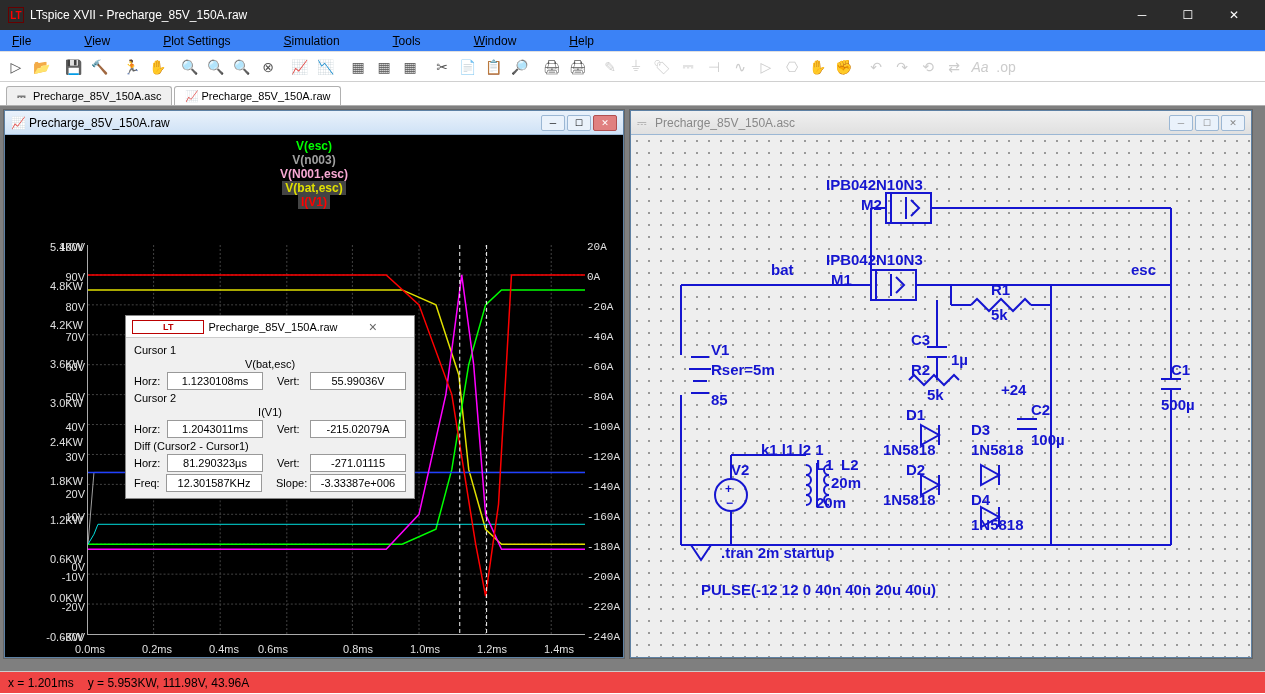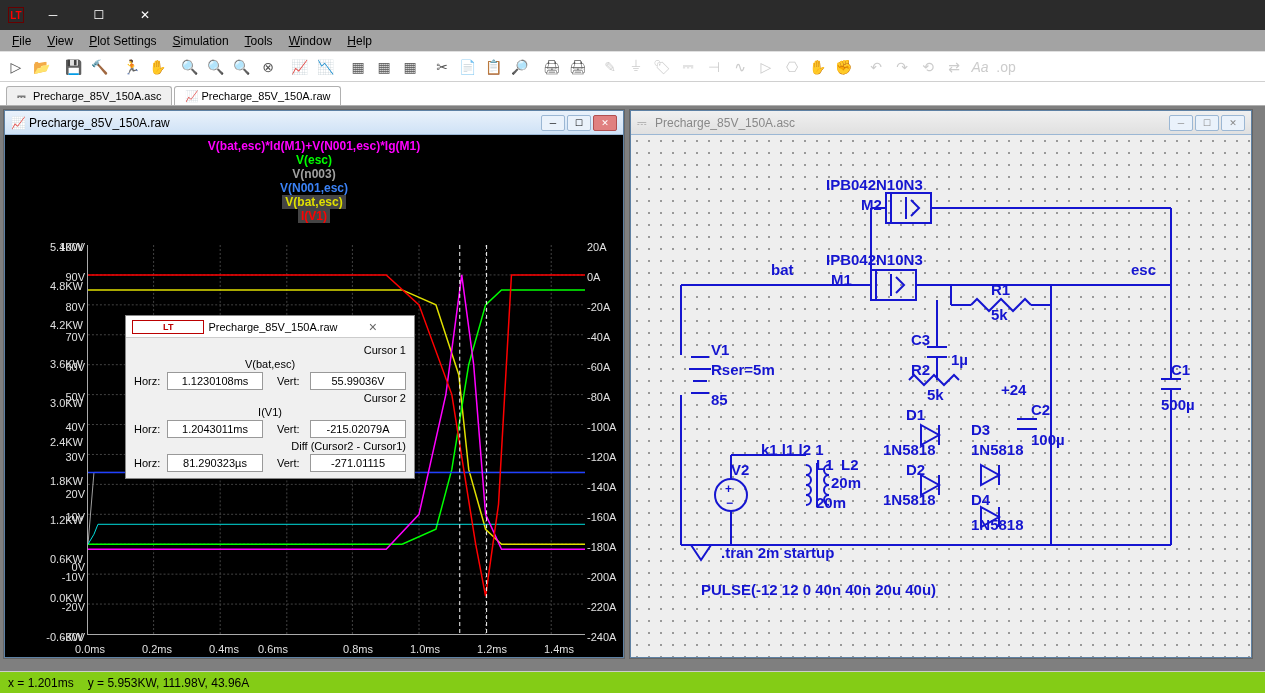--- a/index.html
+++ b/index.html
@@ -5,21 +5,21 @@
 * { margin:0; padding:0; box-sizing:border-box; font-family:"Segoe UI",Tahoma,sans-serif; }
 body { background:#fff; width:1265px; height:694px; overflow:hidden; font-size:12px; }
 
 
 .titlebar { height:30px; background:#2b2b2b; color:#fff; display:flex; align-items:center; padding:0 8px; }
 .titlebar .app-icon { width:16px; height:16px; margin-right:6px; color:#f00; font-weight:bold; font-size:10px; border:1px solid #600; display:flex; align-items:center; justify-content:center; }
 .titlebar .title { flex:1; font-size:12px; }
 .titlebar .win-btn { width:46px; height:30px; display:flex; align-items:center; justify-content:center; color:#fff; }
 
 
-.menubar { height:22px; background:#a3a3a3; display:flex; align-items:center; padding:0 4px; border-bottom:1px solid #e0e0e0; }
+.menubar { height:22px; background:#3b82f6; display:flex; align-items:center; padding:0 4px; border-bottom:1px solid #e0e0e0;gap:37px; }
 .menubar .menu-item { padding:2px 8px; font-size:12px; cursor:default; }
 .menubar .menu-item u { text-decoration:underline; }
 
 
 .toolbar { height:30px; background:#fff; display:flex; align-items:center; padding:0 4px; border-bottom:1px solid #d0d0d0; gap:2px; }
 .toolbar .tool-btn { width:24px; height:24px; display:flex; align-items:center; justify-content:center; border:1px solid transparent; font-size:14px; color:#555; }
 .toolbar .sep { width:4px; }
 
 
 .doctabs { height:24px; background:#fff; display:flex; align-items:flex-end; padding:0 6px; border-bottom:1px solid #b0b0b0; gap:2px; }
@@ -39,54 +39,55 @@
 .child-title .ct-text { flex:1; }
 .child-title .ct-btn { width:24px; height:16px; margin-left:2px; border:1px solid #9bb7d4; background:#eaf2fb; display:flex; align-items:center; justify-content:center; font-size:9px; border-radius:2px; }
 .child-title .ct-btn.close { background:#e08080; border-color:#b05050; color:#fff; }
 
 
 .plot { position:relative; background:#000; flex:1; }
 .plot-legend { position:absolute; top:4px; left:0; right:0; text-align:center; font-size:12px; font-weight:bold; line-height:14px; font-family:Arial,sans-serif; }
 .plot-area { position:absolute; left:82px; right:38px; top:110px; bottom:22px; border-left:1px solid #aaa; border-bottom:1px solid #aaa; }
 .ylabel-l { position:absolute; left:2px; width:76px; text-align:right; font-size:11px; color:#e0e0e0; }
 .ylabel-l2 { position:absolute; left:44px; width:36px; text-align:right; font-size:11px; color:#e0e0e0; }
-.ylabel-r { position:absolute; right:2px; width:34px; text-align:left; font-size:11px; color:#e0e0e0; }
+.ylabel-r { position:absolute; right:2px; width:34px; text-align:left; font-size:11px; color:#e0e0e0;font-family:Liberation Mono, monospace; }
 .xlabel { position:absolute; bottom:2px; font-size:11px; color:#e0e0e0; }
 
 
 .cursor-dlg { position:absolute; background:#f0f0f0; border:1px solid #888; box-shadow:2px 2px 6px rgba(0,0,0,.3); font-size:11px; }
 .cursor-dlg .cd-title { height:22px; background:#fff; border-bottom:1px solid #ccc; display:flex; align-items:center; padding:0 6px; }
 .cursor-dlg .cd-title .cd-icon { width:14px;height:14px;margin-right:4px;color:#b00;font-weight:bold;font-size:9px;border:1px solid #b00;display:flex;align-items:center;justify-content:center; }
 .cursor-dlg .cd-title span { flex:1; }
 .cursor-dlg .cd-close { width:20px; text-align:center; color:#666; font-size:14px; }
 .cursor-dlg .cd-body { padding:4px 8px; }
-.cursor-dlg .group-label { font-size:11px; margin:2px 0;text-align:right; }
+.cursor-dlg .group-label { font-size:11px; margin:2px 0; }
 .cursor-dlg .trace-label{ text-align:center; font-size:11px; }
 .cursor-dlg .row { display:flex; align-items:center; gap:4px; margin:2px 0; }
 .cursor-dlg .row label { width:30px; }
 .cursor-dlg .row input { width:96px; height:18px; border:1px solid #999; background:#fff; font-size:11px; padding:0 3px; text-align:center; }
 .cursor-dlg .row .lab2 { width:30px; margin-left:10px; }
 
 
 .schematic { flex:1; background:#eee; position:relative;
   background-image:radial-gradient(#999 .8px,transparent .8px);
   background-size:12px 12px; }
 .schematic svg { position:absolute; inset:0; }
 .sch-text { font-family:Arial,sans-serif; font-size:15px; fill:#1515d0; font-weight:bold; }
 .sch-wire { stroke:#1515d0; stroke-width:2; fill:none; }
 .sch-comp { stroke:#1515d0; stroke-width:2; fill:none; }
 
 
-.statusbar { height:22px; background:#84cc16; border-top:1px solid #ccc; display:flex; align-items:center; padding:0 8px; font-size:12px; gap:14px; }
+.statusbar { height:22px; background:#ef4444; border-top:1px solid #ccc; display:flex; align-items:center; padding:0 8px; font-size:12px; gap:14px; }
 </style>
 </head>
 <body>
 
 <div class="titlebar">
   <div class="app-icon">LT</div>
+  <div class="title">LTspice XVII - Precharge_85V_150A.raw</div>
   <div class="win-btn">─</div>
   <div class="win-btn">☐</div>
   <div class="win-btn close">✕</div>
 </div>
 
 <div class="menubar">
   <div class="menu-item"><u>F</u>ile</div>
   <div class="menu-item"><u>V</u>iew</div>
   <div class="menu-item"><u>P</u>lot Settings</div>
   <div class="menu-item"><u>S</u>imulation</div>
@@ -163,24 +164,23 @@
     <div class="child-title">
       <span class="ct-icon">📈</span>
       <span class="ct-text">Precharge_85V_150A.raw</span>
       <span class="ct-btn">─</span>
       <span class="ct-btn">☐</span>
       <span class="ct-btn close">✕</span>
     </div>
     <div class="plot">
 
       <div class="plot-legend">
-        <div style="color:#ff00ff">V(bat,esc)*Id(M1)+V(N001,esc)*Ig(M1)</div>
         <div style="color:#00ff00">V(esc)</div>
         <div style="color:#a0a0a0">V(n003)</div>
-        <div style="color:#3b82f6">V(N001,esc)</div>
+        <div style="color:#f9a8d4">V(N001,esc)</div>
         <div style="color:#e0e000;background:#444;display:inline-block;padding:0 3px;">V(bat,esc)</div><br>
         <div style="color:#ff0000;background:#444;display:inline-block;padding:0 3px;">I(V1)</div>
       </div>
 
       <div class="plot-area">
         <svg width="100%" height="100%" viewBox="0 0 500 390" preserveAspectRatio="none">
 
           <g stroke="#444" stroke-dasharray="2,2">
             <line x1="0" y1="30" x2="500" y2="30"></line>
               <line x1="0" y1="60" x2="500" y2="60"></line>
@@ -299,20 +299,26 @@
             <label class="lab2">Vert:</label>
             <input value="-215.02079A" style="">
           </div>
           <div class="group-label">Diff (Cursor2 - Cursor1)</div>
           <div class="row">
             <label>Horz:</label>
             <input value="81.290323µs" style="">
             <label class="lab2">Vert:</label>
             <input value="-271.01115" style="">
           </div>
+          <div class="row">
+            <label>Freq:</label>
+            <input value="12.301587KHz" style="">
+            <label class="lab2">Slope:</label>
+            <input value="-3.33387e+006" style="">
+          </div>
         </div>
       </div>
     </div>
   </div>
 
   <div class="child" style="left:630px; top:4px; width:622px; height:548px;">
     <div class="child-title inactive">
       <span class="ct-icon">⎓</span>
       <span class="ct-text">Precharge_85V_150A.asc</span>
       <span class="ct-btn">─</span>

